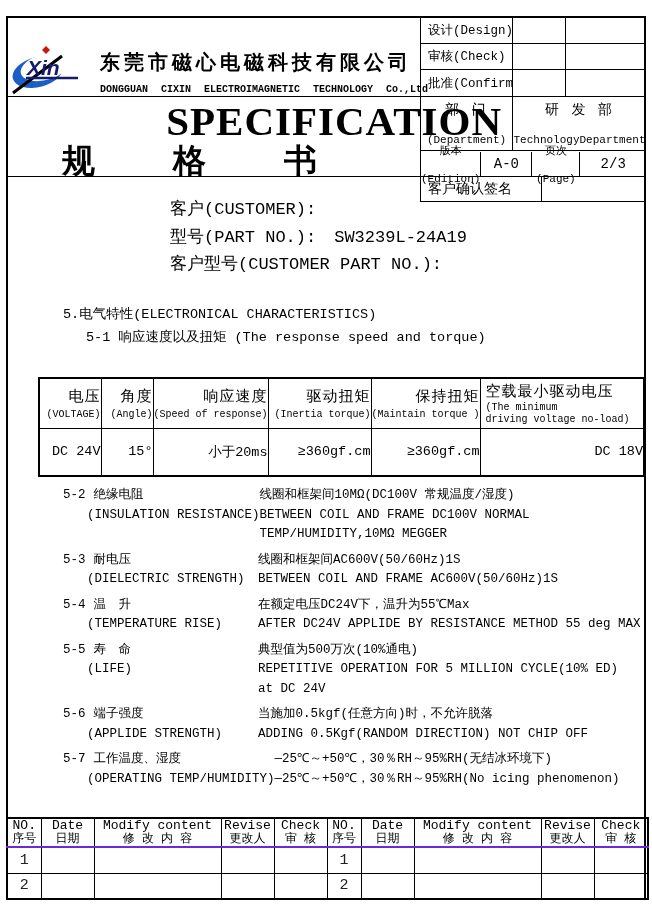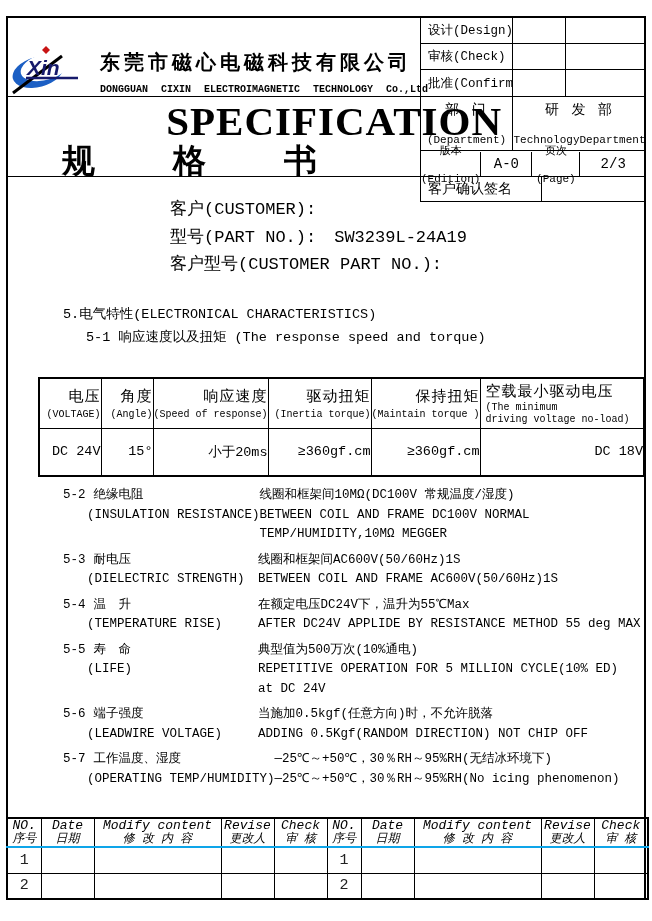--- a/index.html
+++ b/index.html
@@ -57,21 +57,21 @@
   .spec-item { display:flex; margin-bottom:6px; }
   .spec-label { flex:0 0 195px; white-space:nowrap; }
   .spec-label .en { padding-left:24px; white-space:nowrap; }
   .spec-cn { margin-left:8px;margin-top:6px; }
   .spec-desc { flex:1; white-space:nowrap; }
   .no-wrap { white-space:nowrap; }
 
   
   #rev { position:absolute; left:6px; top:817px; width:641px; border-collapse:collapse; table-layout:fixed; border:2px solid #000; }
   #rev th, #rev td { border:1px solid #000; text-align:center; vertical-align:middle; font-weight:normal; overflow:hidden; padding:0; }
-  #rev th { height:28px; border-bottom:2px solid #0ea5e9;font-style:italic; }
+  #rev th { height:28px; border-bottom:2px solid #6d28d9; }
   #rev td { height:26px; font-size:15px; color:#222; }
   #rev .ren { font-size:13px; line-height:14px; white-space:nowrap; }
   #rev .rcn { font-size:12px; line-height:13px; white-space:nowrap; }
 </style>
 </head>
 <body>
 
 <div id="doc">
 
   <div id="page-border"></div>
@@ -244,21 +244,21 @@
       <div class="spec-desc">
         <div>典型值为500万次(10%通电)</div>
         <div>REPETITIVE OPERATION FOR 5 MILLION CYCLE(10% ED)</div>
         <div>at DC 24V</div>
       </div>
     </div>
 
     <div class="spec-item">
       <div class="spec-label">
         <div class="no-wrap"><span>5-6</span><span class="spec-cn">端子强度</span></div>
-        <div class="en">(LEADWIRE VOLTAGE)</div>
+        <div class="en">(APPLIDE STRENGTH)</div>
       </div>
       <div class="spec-desc">
         <div>当施加0.5kgf(任意方向)时，不允许脱落</div>
         <div>ADDING 0.5Kgf(RANDOM DIRECTION) NOT CHIP OFF</div>
       </div>
     </div>
 
     <div class="spec-item">
       <div class="spec-label">
         <div class="no-wrap"><span>5-7</span><span class="spec-cn">工作温度、湿度</span></div>

